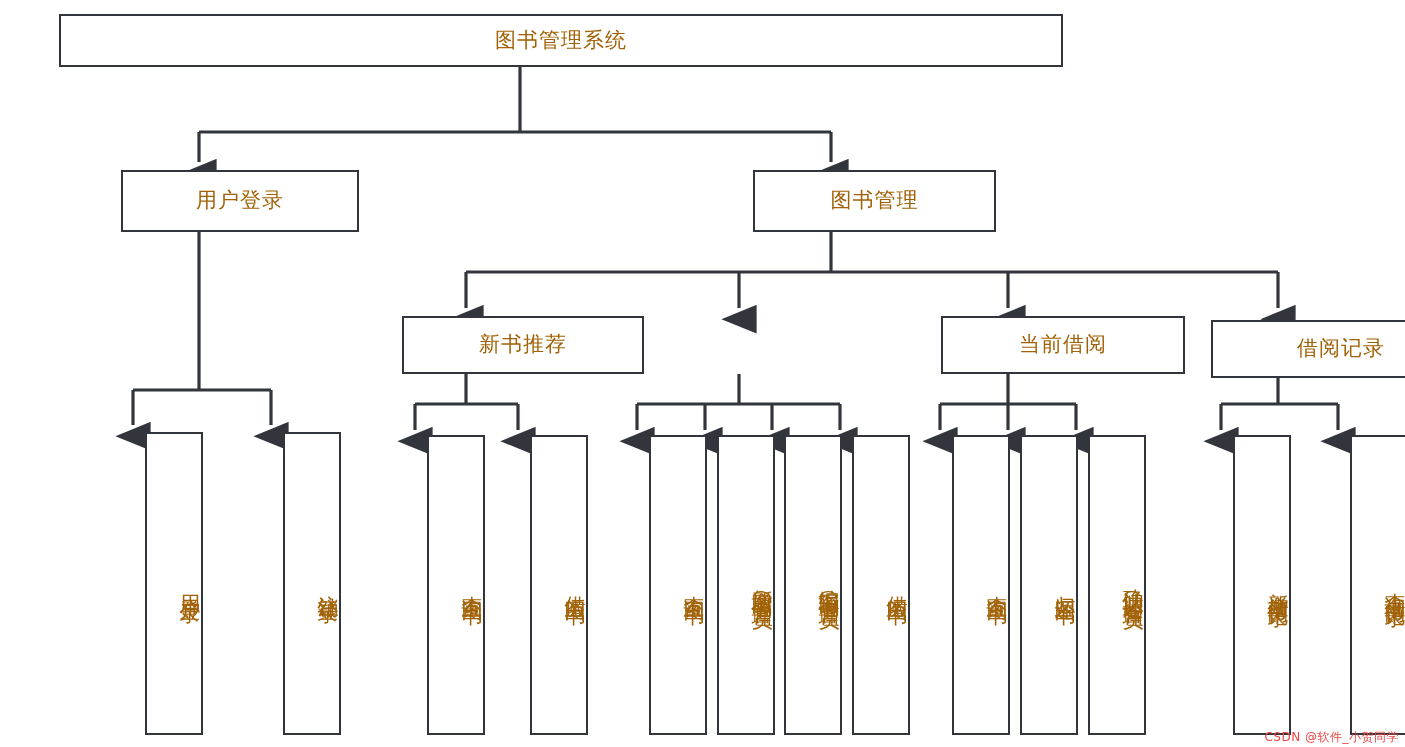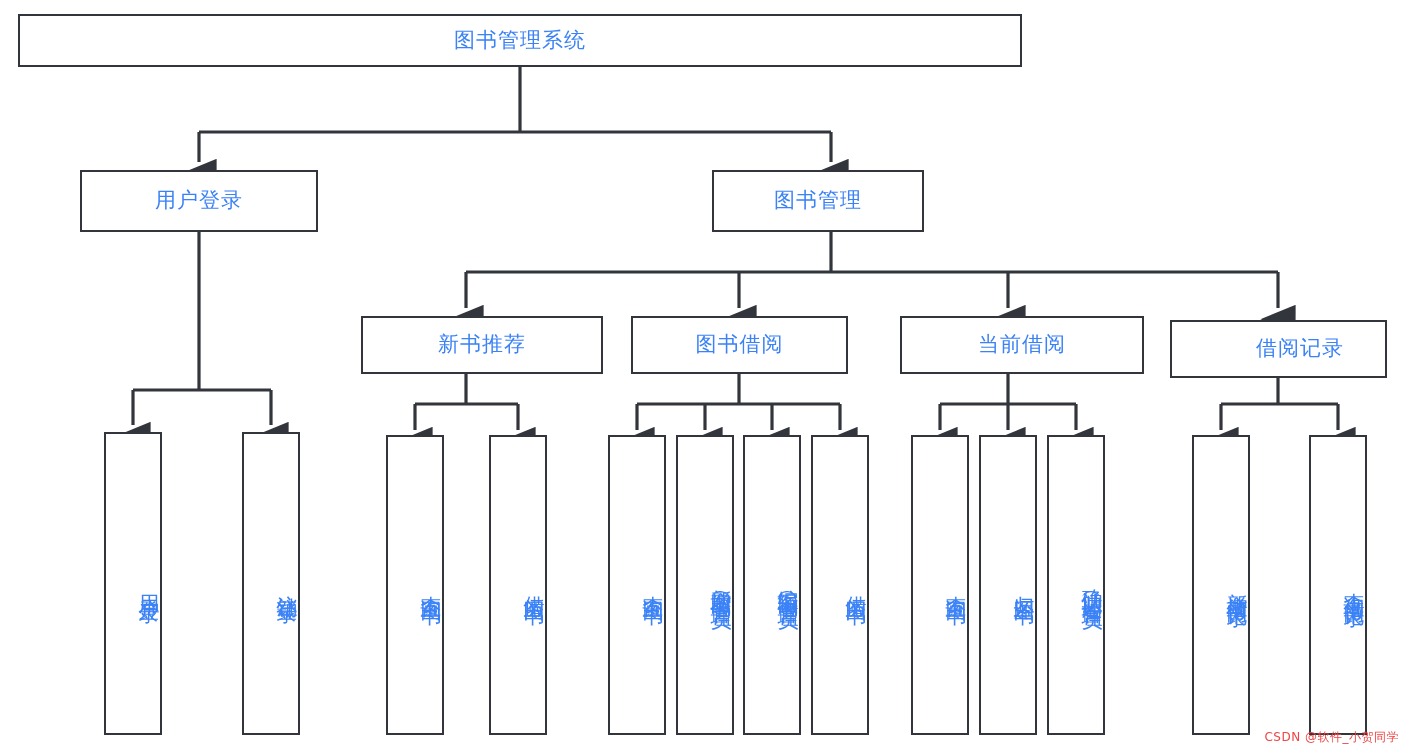--- a/index.html
+++ b/index.html
@@ -26,23 +26,24 @@
     pointer-events: none;
   }
   .node {
     position: absolute;
     box-sizing: border-box;
     background: #ffffff;
     border: 2px solid #32353b;
     display: flex;
     align-items: center;
     justify-content: center;
-    color: #3b82f6;
+    color: #a16207;
     text-align: right;
     z-index: 2;
+    margin-left: 41px;
   }
   .node.horiz {
     font-size: 21px;
     letter-spacing: 1px;
     line-height: 1.2;
   }
   .node.vert {
     writing-mode: vertical-rl;
     text-orientation: upright;
     font-size: 21px;
@@ -124,29 +125,26 @@
     </g>
   </svg>
 
   <div class="node horiz" style="left:18px; top:14px; width:1004px; height:53px;">
     <span>图书管理系统</span>
   </div>
 
   <div class="node horiz" style="left:80px; top:170px; width:238px; height:62px;">
     <span>用户登录</span>
   </div>
-  <div class="node horiz" style="left:712px; top:170px; width:212px; height:62px;">
+  <div class="node horiz" style="left:712px; top:170px; width:243px; height:62px;">
     <span>图书管理</span>
   </div>
 
   <div class="node horiz" style="left:361px; top:316px; width:242px; height:58px;">
     <span>新书推荐</span>
-  </div>
-  <div class="node horiz" style="left:631px; top:316px; width:217px; height:58px;">
-    <span>图书借阅</span>
   </div>
   <div class="node horiz" style="left:900px; top:316px; width:244px; height:58px;">
     <span>当前借阅</span>
   </div>
   <div class="node horiz" style="left:1170px; top:320px; width:217px; height:58px;padding-left:43px;">
     <span>借阅记录</span>
   </div>
 
   <div class="node vert" style="left:104px; top:432px; width:58px; height:303px;">
     <span>用户登录</span>

